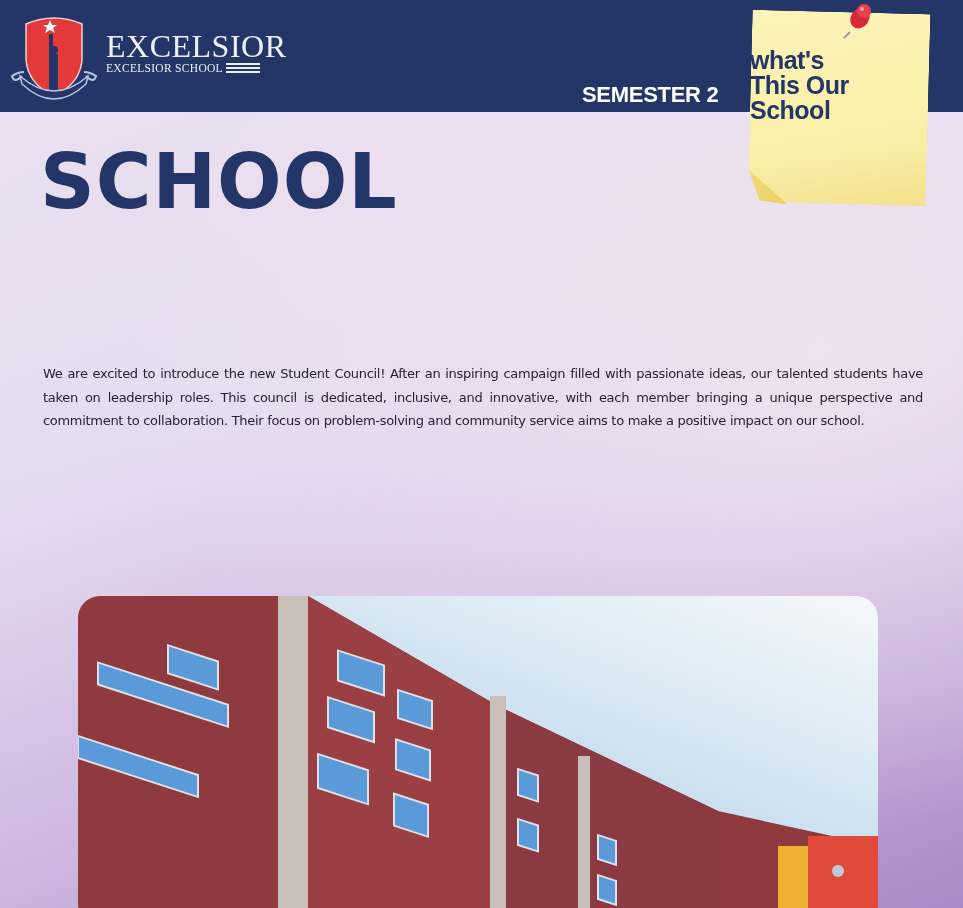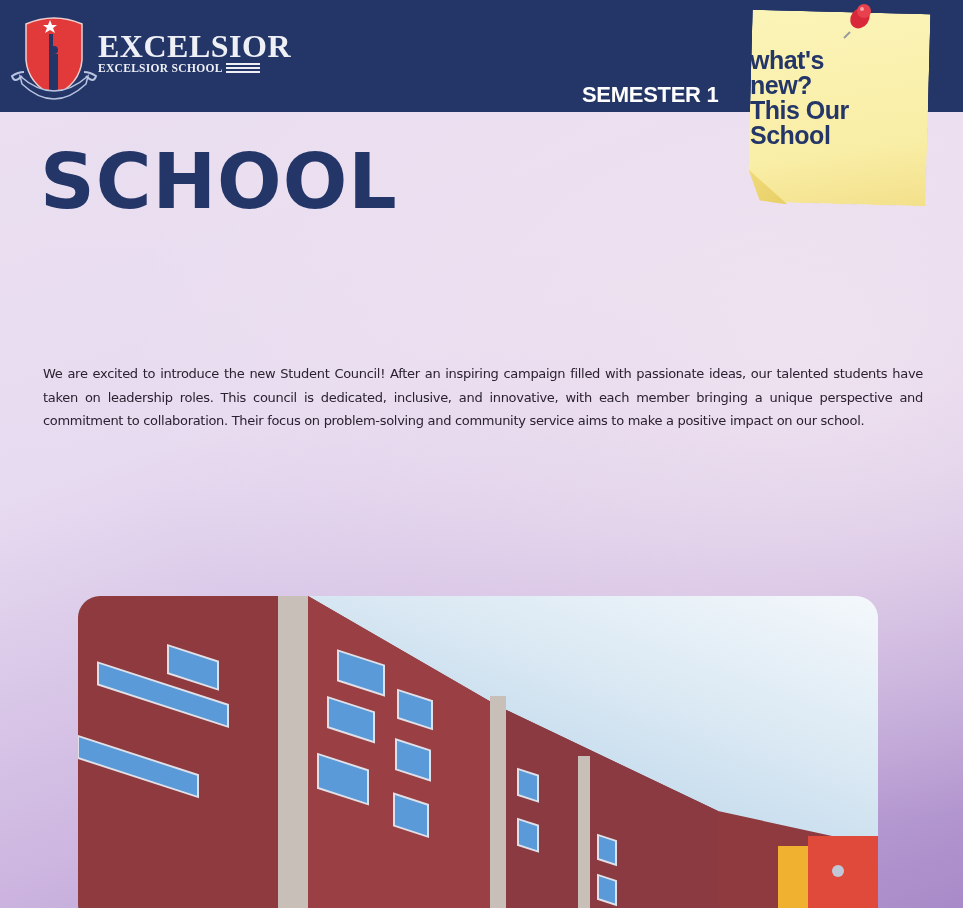--- a/index.html
+++ b/index.html
@@ -12,21 +12,21 @@
       position: absolute; left: 0; top: 112px; width: 963px; height: 796px;
       background: radial-gradient(ellipse at 85% 30%, rgba(240,228,240,0.9) 0%, rgba(236,224,240,0.0) 60%),
                   linear-gradient(180deg, rgba(234,222,240,0.6) 0%, rgba(0,0,0,0) 60%);
     }
     .header {
       position: absolute; left: 0; top: 0; width: 963px; height: 112px;
       background: #243668;
     }
     .logo { position: absolute; left: 10px; top: 14px; display: flex; align-items: center; }
     .crest { width: 88px; height: 90px; position: relative; }
-    .brand { margin-left: 0; margin-top: -14px; font-weight: bold; }
+    .brand { margin-left: 8px; margin-top: -14px; }
     .brand-name {
       font-family: "Liberation Serif", serif; color: #eef0f6; font-size: 32px;
       letter-spacing: 0.5px; line-height: 34px;
     }
     .brand-sub { display: flex; align-items: center; margin-top: -2px; }
     .brand-sub span {
       font-family: "Liberation Serif", serif; color: #eef0f6; font-size: 11.5px; letter-spacing: 0.3px;
     }
     .brand-lines { margin-left: 3px; width: 34px; }
     .brand-lines div { height: 2px; background: #eef0f6; margin: 2px 0; }
@@ -93,28 +93,27 @@
       <div class="brand-sub">
         <span>EXCELSIOR SCHOOL</span>
         <div class="brand-lines">
             <div></div>
             <div></div>
             <div></div>
           </div>
       </div>
     </div>
   </div>
-  <div class="semester">SEMESTER 1</div>
+  <div class="semester">SEMESTER 2</div>
 </div>
 
 <div class="sticky"></div>
 <div class="sticky-fold"></div>
 <div class="sticky-text">
   <div>what's</div>
-  <div>new?</div>
   <div>This Our</div>
   <div>School</div>
 </div>
 <div class="pin">
   <svg width="40" height="38" viewBox="0 0 40 38">
     <line x1="12" y1="30" x2="6" y2="36" stroke="#9a9aa0" stroke-width="2"></line>
     <ellipse cx="22" cy="16" rx="9" ry="11" transform="rotate(35 22 16)" fill="#d8283a"></ellipse>
     <circle cx="26" cy="9" r="7" fill="#e8404c"></circle>
     <circle cx="24" cy="7" r="2" fill="#f6a0a8"></circle>
   </svg>

